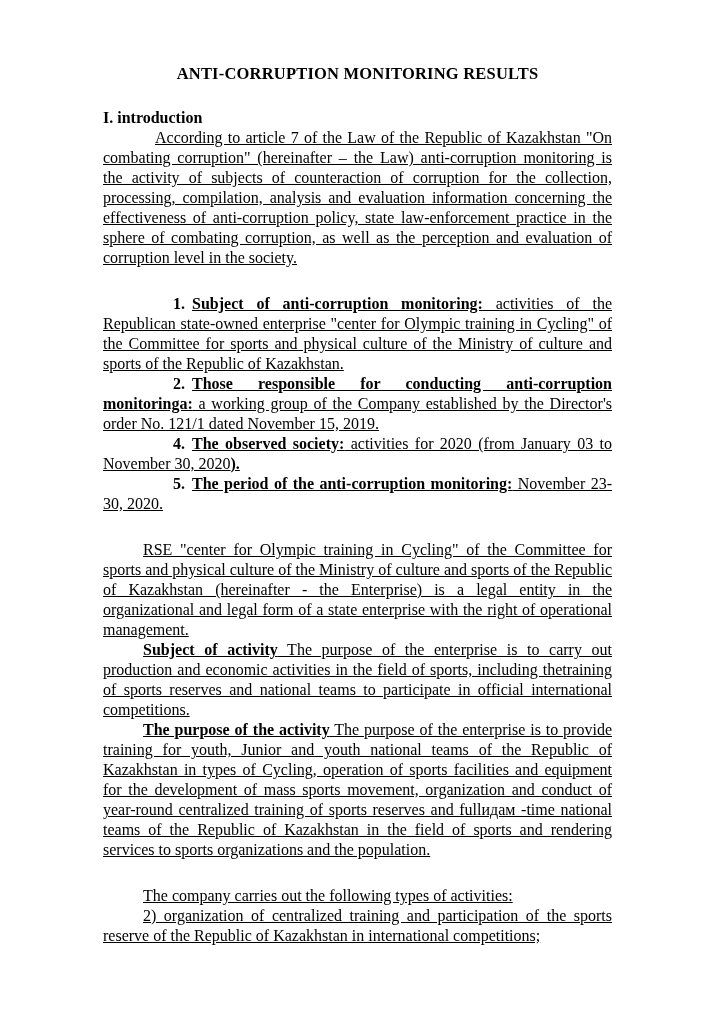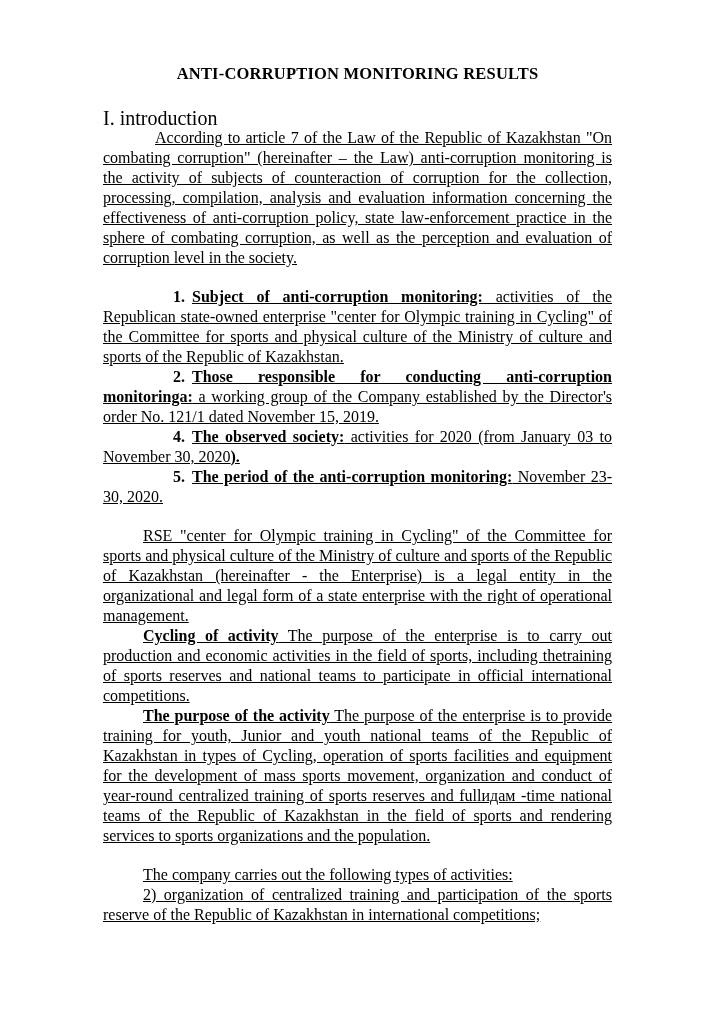--- a/index.html
+++ b/index.html
@@ -19,41 +19,41 @@
   }
   .title {
     font-size: 16.5px;
     font-weight: bold;
     line-height: 20px;
     text-align: center;
     margin-bottom: 24px;
     letter-spacing: 0.2px;
   }
   .heading {
-    font-size: 20px;
-    font-weight: normal;
+    font-size: 16px;
+    font-weight: bold;
     line-height: 20px;
     text-align: left;
   }
   .body {
     font-size: 16px;
     line-height: 20px;
     text-align: justify;
     text-decoration: underline;
   }
   .indent    { text-indent: 40px; }
   .indent-lg { text-indent: 52px; }
   .numbered  { text-indent: 35px; }
   .num {
     display: inline-block;
     width: 54px;
     font-weight: bold;
   }
   .bold { font-weight: bold; }
-  .mt  { margin-top: 19px; }
+  .mt  { margin-top: 26px; }
 </style>
 </head>
 <body>
 
 <div class="page">
 
   <h1 class="title">ANTI-CORRUPTION MONITORING RESULTS</h1>
 
   <h2 class="heading">I. introduction</h2>
 
@@ -66,21 +66,21 @@
 
 
     <p class="body numbered"><span class="num">4.</span><span class="bold">The observed society:</span><span> activities for 2020 (from January 03 to November 30, 2020</span><span class="bold">).</span></p>
 
     <p class="body numbered"><span class="num">5.</span><span class="bold">The period of the anti-corruption monitoring:</span><span> November 23-30, 2020.</span></p>
   </div>
 
 
   <p class="body indent mt">RSE "center for Olympic training in Cycling" of the Committee for sports and physical culture of the Ministry of culture and sports of the Republic of Kazakhstan (hereinafter - the Enterprise) is a legal entity in the organizational and legal form of a state enterprise with the right of operational management.</p>
 
-  <p class="body indent"><span class="bold">Cycling of activity</span><span> The purpose of the enterprise is to carry out production and economic activities in the field of sports, including thetraining of sports reserves and national teams to participate in official international competitions.</span></p>
+  <p class="body indent"><span class="bold">Subject of activity</span><span> The purpose of the enterprise is to carry out production and economic activities in the field of sports, including thetraining of sports reserves and national teams to participate in official international competitions.</span></p>
 
   <p class="body indent"><span class="bold">The purpose of the activity</span><span> The purpose of the enterprise is to provide training for youth, Junior and youth national teams of the Republic of Kazakhstan in types of Cycling, operation of sports facilities and equipment for the development of mass sports movement, organization and conduct of year-round centralized training of sports reserves and fullидам -time national teams of the Republic of Kazakhstan in the field of sports and rendering services to sports organizations and the population.</span></p>
 
   <p class="body indent mt">The company carries out the following types of activities:</p>
 
   <p class="body indent">2) organization of centralized training and participation of the sports reserve of the Republic of Kazakhstan in international competitions;</p>
 
 </div>
 
 </body></html>

